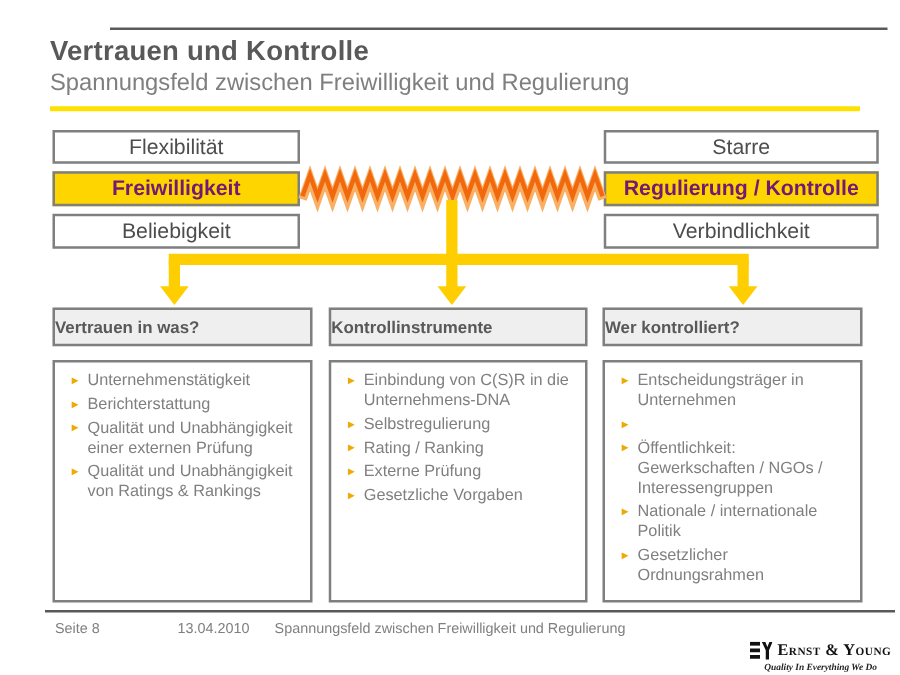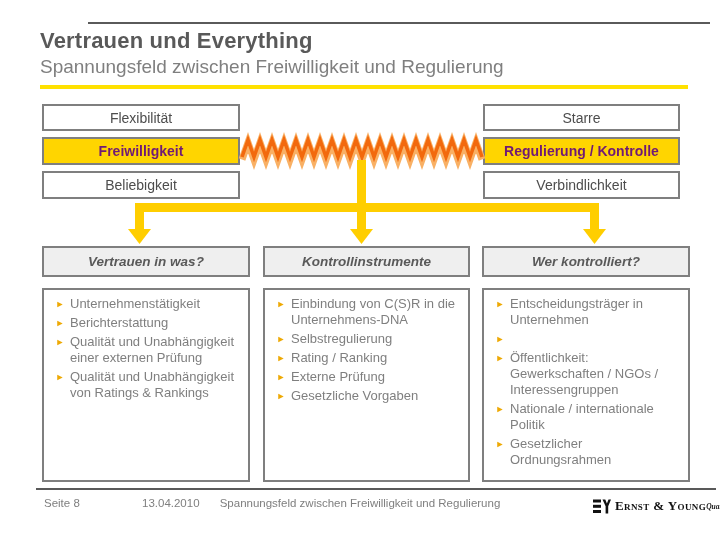--- a/index.html
+++ b/index.html
@@ -9,70 +9,70 @@
   }
   .abs{position:absolute;}
   
   #top-rule{left:88px;top:22px;width:622px;height:2px;background:#5a5a5a;}
   #title{left:40px;top:28px;font-size:22px;font-weight:bold;color:#595959;letter-spacing:0.2px;}
   #subtitle{left:40px;top:56px;font-size:19px;color:#7f7f7f;}
   #yellow-rule{left:40px;top:85px;width:648px;height:4px;background:#FFE100;}
   
   .tbox{
     box-sizing:border-box;border:2px solid #7f7f7f;background:#ffffff;color:#4d4d4d;
-    font-size:14px;display:flex;align-items:center;justify-content:center;text-align:center;
+    font-size:17px;display:flex;align-items:center;justify-content:center;text-align:center;
   }
   .tbox.hl{background:#FFD500;color:#701a75;font-weight:bold;}
   .tl{left:42px;width:198px;}
-  .tr{left:483px;width:197px;}
+  .tr{left:483px;width:220px;}
   .row1{top:104px;height:27px;}
   .row2{top:137px;height:28px;}
   .row3{top:171px;height:28px;}
   
   .hdr{
     box-sizing:border-box;border:2px solid #7f7f7f;background:#efefef;color:#595959;
-    font-size:13.5px;font-weight:bold;display:flex;align-items:center;justify-content:center;
-    top:246px;height:31px;text-align:center;font-style:italic;
+    font-size:13.5px;font-weight:bold;display:flex;align-items:center;justify-content:flex-start;
+    top:246px;height:31px;text-align:center;
   }
   .lbox{
     box-sizing:border-box;border:2px solid #7f7f7f;background:#ffffff;
     top:288px;height:194px;padding:6px 10px 4px 6px;
   }
   .c1{left:42px;width:208px;}
   .c2{left:263px;width:207px;}
   .c3{left:482px;width:208px;}
   .li{display:flex;margin:0 0 3px 0;color:#7f7f7f;font-size:13px;line-height:16px;}
   .blt{flex:0 0 20px;color:#EEA904;font-size:9px;line-height:16px;text-align:center;}
   .li .txt{flex:1;}
   
   #footer-rule{left:36px;top:488px;width:680px;height:2px;background:#595959;}
   #page-num{left:44px;top:497px;font-size:11.5px;color:#7f7f7f;}
   #footer-date{left:110px;top:497px;font-size:11.5px;color:#7f7f7f;margin-left:32px;}
   #footer-topic{left:0;right:0;top:497px;font-size:11.5px;color:#7f7f7f;text-align:center;}
   
-  #logo{left:593px;top:498px;width:127px;display:flex;align-items:center;}
+  #logo{left:593px;top:512px;width:127px;display:flex;flex-direction:column;align-items:center;}
   #logo-row{display:flex;align-items:center;gap:4px;}
   #logo-name{
     font-family:"Liberation Serif", serif;font-variant:small-caps;font-weight:bold;
     font-size:13px;color:#111;letter-spacing:0.4px;white-space:nowrap;
   }
   #logo-tagline{
     font-family:Liberation Serif, serif;font-style:italic;font-weight:bold;
     font-size:7.5px;color:#222;margin-top:1px;white-space:nowrap;
   }
   svg{display:block;}
   #connector-layer{left:0;top:0;pointer-events:none;}
 </style>
 </head>
 <body>
 
 <div id="slide">
 
   <div class="abs" id="top-rule"></div>
-  <div class="abs" id="title">Vertrauen und Everything</div>
+  <div class="abs" id="title">Vertrauen und Kontrolle</div>
   <div class="abs" id="subtitle">Spannungsfeld zwischen Freiwilligkeit und Regulierung</div>
   <div class="abs" id="yellow-rule"></div>
 
   <div class="abs tbox tl row1">
     <span>Flexibilität</span>
   </div>
   <div class="abs tbox tl row2 hl">
     <span>Freiwilligkeit</span>
   </div>
   <div class="abs tbox tl row3">

